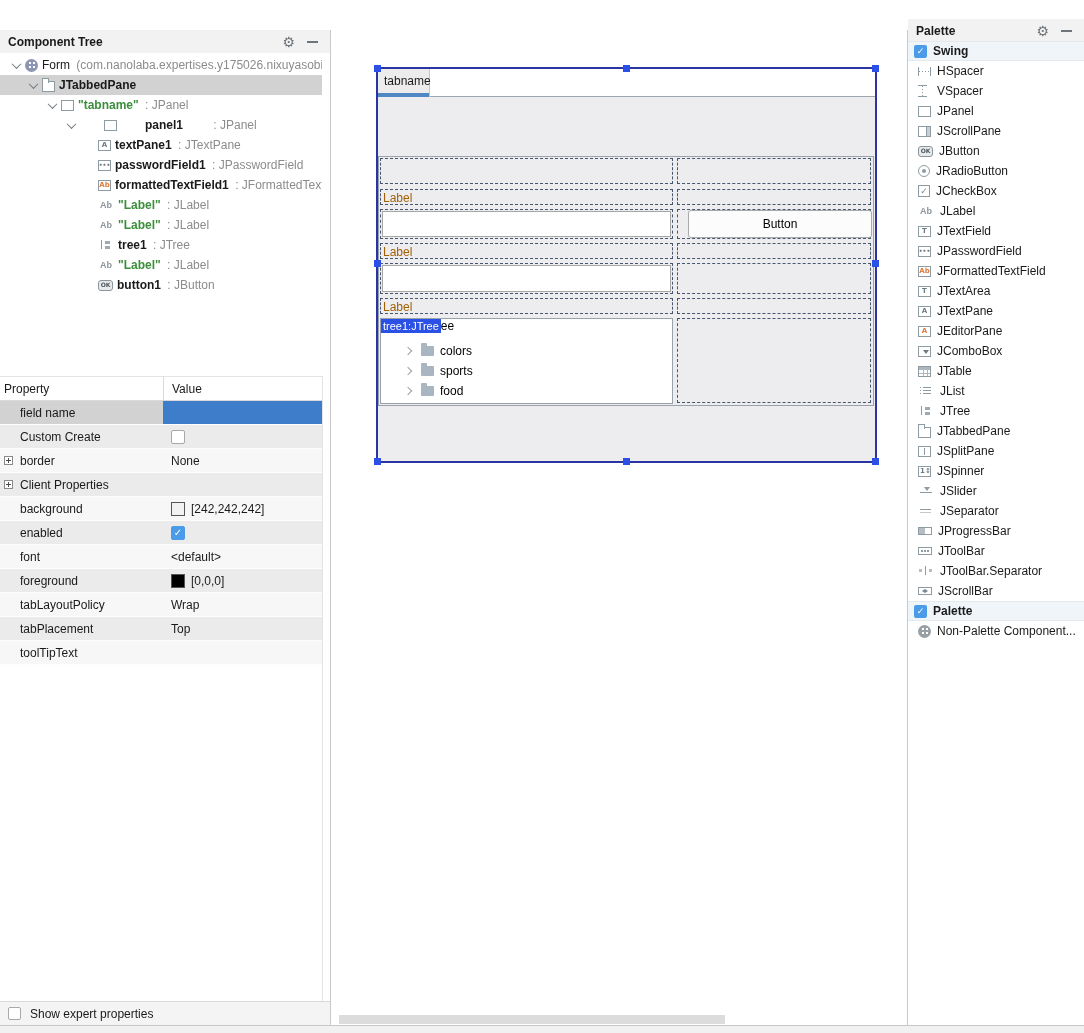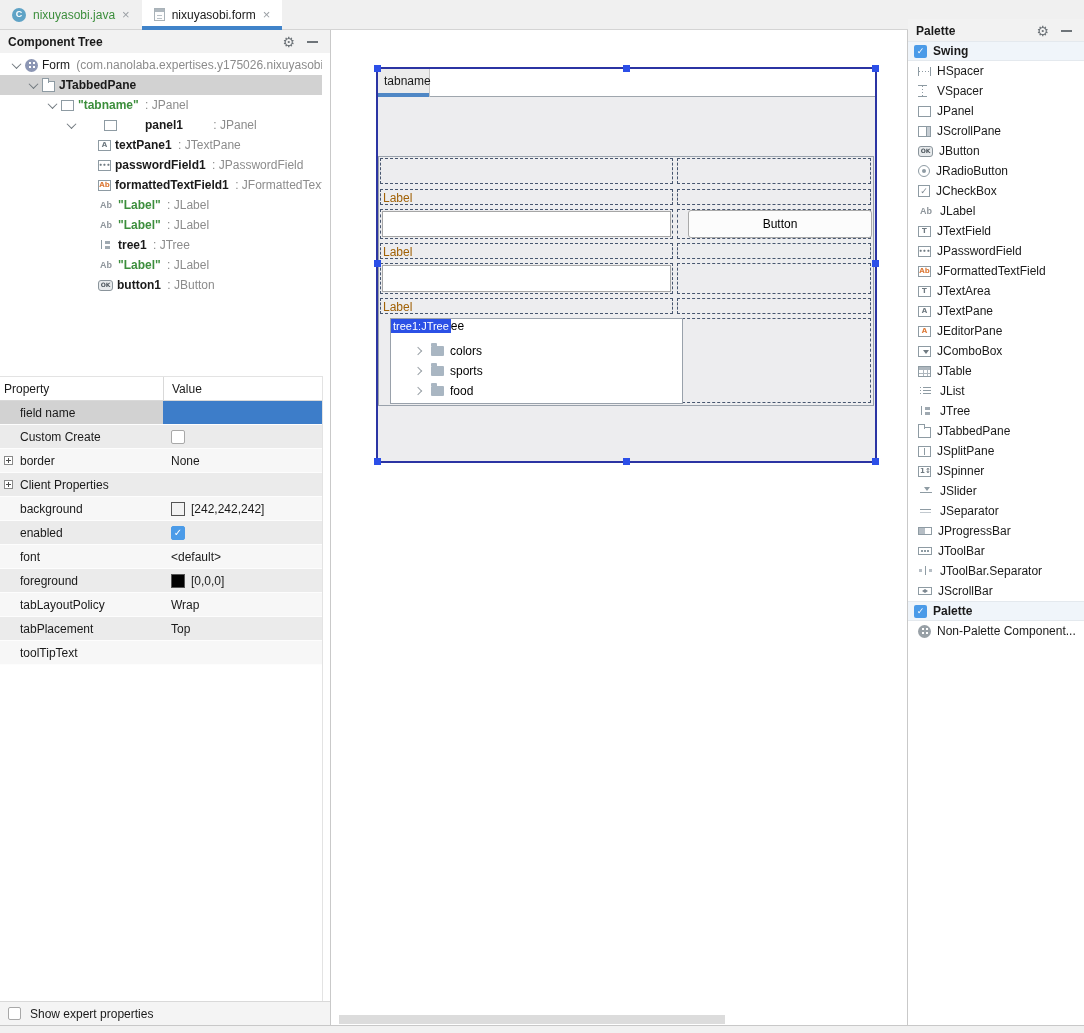--- a/index.html
+++ b/index.html
@@ -88,21 +88,21 @@
   .dtab-underline{position:absolute;left:0;bottom:0;width:100%;height:4px;background:#4F87C5;}
   .tabcontent{position:absolute;left:0;top:28px;right:0;bottom:0;background:#EDEDEF;}
   .panel1{position:absolute;left:0;top:59px;width:496px;height:250px;border:1px solid #99A1AB;background:#EDEDEF;}
   .cell{position:absolute;border:1px dashed #47566F;}
   .cellL{left:1px;width:293px;}
   .cellR{left:298px;width:194px;}
   .lblcell{padding:1px 0 0 2px;color:#a16207;}
   .tfield{position:absolute;background:#fff;border:1px solid #A6A6A6;}
   .dbutton{position:absolute;left:309px;top:53px;width:184px;height:28px;background:#FCFCFC;border:1px solid #A9A9A9;
            border-radius:3px;display:flex;align-items:center;justify-content:center;color:#000;}
-  .treebox{position:absolute;left:1px;top:161px;width:293px;height:86px;background:#fff;border:1px solid #99A1AB;margin-left:10px;}
+  .treebox{position:absolute;left:1px;top:161px;width:293px;height:86px;background:#fff;border:1px solid #99A1AB;}
   .troot{position:absolute;left:0;top:0;display:flex;align-items:center;}
   .badge{background:#2B50E6;color:#fff;font-size:11px;padding:1px 2px;}
   .rootsuffix{color:#000;}
   .tnodes{position:absolute;left:0;top:22px;right:0;}
   .tnode{height:20px;display:flex;align-items:center;padding-left:24px;}
   .chev-right{width:10px;display:flex;align-items:center;}
   .chev-right::before{content:"";width:5px;height:5px;border-right:1.2px solid #9BA2A8;border-top:1.2px solid #9BA2A8;
                       transform:rotate(45deg);}
   .folder{width:13px;height:10px;background:#A9B6C2;border-radius:1px;position:relative;margin-left:6px;}
   .folder::before{content:"";position:absolute;left:0;top:-3px;width:6px;height:3px;background:#A9B6C2;border-radius:1px 1px 0 0;}
@@ -195,33 +195,20 @@
       box-shadow:4px 0 0 #fff,0 4px 0 #fff,4px 4px 0 #fff;transform:translate(-2px,-2px);}
 
   
   .statusbar{position:absolute;left:0;top:1025px;width:100%;height:8px;background:#F1F1F1;border-top:1px solid #C8C8C8;}
 </style>
 </head>
 <body>
 
 <div id="app">
 
-  <div class="tabbar">
-    <div class="etab">
-      <span class="class-icon"></span>
-      <span class="etab-label green">nixuyasobi.java</span>
-      <span class="close-x"></span>
-    </div>
-    <div class="etab active">
-      <span class="form-file-icon"></span>
-      <span class="etab-label">nixuyasobi.form</span>
-      <span class="close-x"></span>
-      <span class="active-underline"></span>
-    </div>
-  </div>
 
   <div class="left-panel">
     <div class="panel-header">
       <span class="panel-title">Component Tree</span>
       <span class="gear-icon"></span>
       <span class="minus-icon"></span>
     </div>
 
     <div class="ct-rows">
 

